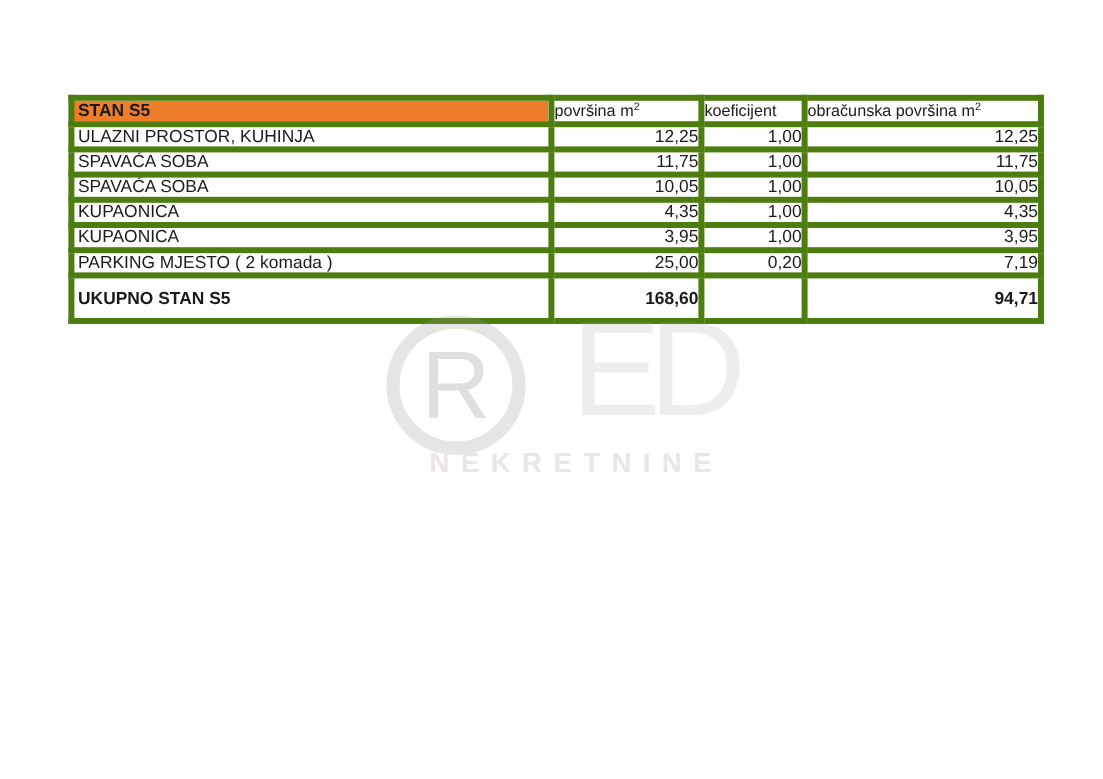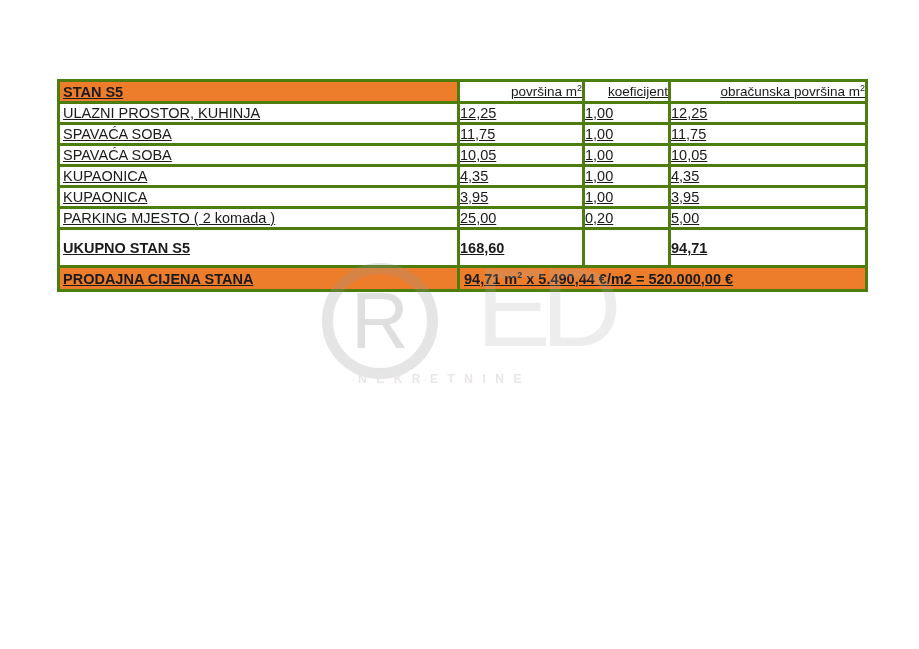--- a/index.html
+++ b/index.html
@@ -15,31 +15,30 @@
 
   table.price-table {
     position: absolute;
     left: 57px; top: 79px;
     width: 808px;
     border-collapse: collapse;
     table-layout: fixed;
     border: 2px solid #1c1c1c;
   }
   .price-table td {
-    border: 3px solid #4d7c0f;
+    border: 5px solid #4d7c0f;
     height: 21px;
     font-size: 14.5px;
     vertical-align: middle;
     overflow: hidden;
     white-space: nowrap;
-    text-decoration: underline;
   }
   .price-table td.name { text-align: left; padding-left: 3px; margin-left: 32px; }
-  .price-table td.num  { text-align: left; }
-  .price-table td.colhead { text-align: right; font-size: 13.5px; height: 22px; margin-top: 32px; }
+  .price-table td.num  { text-align: right; }
+  .price-table td.colhead { text-align: left; font-size: 13.5px; height: 22px; margin-top: 32px; }
   .bold { font-weight: bold; }
   .orange { background: #EE7D2B; }
   sup { font-size: 9px; vertical-align: super; line-height: 0; }
   .title-cell { font-weight: bold; padding-left: 3px; }
   .total-row td { height: 38px; }
   .price-row td { height: 24px; }
   .formula { text-align: left; padding-left: 4px; font-weight: bold; }
 
   
   .watermark { position: absolute; inset: 0; pointer-events: none; }
@@ -57,21 +56,21 @@
   }
   .wm-ed {
     position: absolute; left: 476px; top: 252px;
     font-size: 112px; line-height: 1;
     letter-spacing: -10px;
     color: rgba(175,175,175,0.22);
     font-weight: 400;
   }
   .wm-sub {
     position: absolute; left: 358px; top: 372px;
-    font-size: 12px; font-weight: bold;
+    font-size: 23px; font-weight: bold;
     letter-spacing: 9.5px;
     color: #e9e6e5;
   }
 </style>
 </head>
 <body>
 
 <div class="sheet">
 
   <table class="price-table">
@@ -116,34 +115,30 @@
       <tr>
         <td class="name">KUPAONICA</td>
         <td class="num">3,95</td>
         <td class="num">1,00</td>
         <td class="num">3,95</td>
       </tr>
       <tr>
         <td class="name">PARKING MJESTO ( 2 komada )</td>
         <td class="num">25,00</td>
         <td class="num">0,20</td>
-        <td class="num">5,00</td>
+        <td class="num">7,19</td>
       </tr>
 
       <tr class="total-row">
         <td class="name bold">UKUPNO STAN S5</td>
         <td class="num bold">168,60</td>
         <td class="num"></td>
         <td class="num bold">94,71</td>
       </tr>
 
-      <tr class="price-row">
-        <td class="name bold orange">PRODAJNA CIJENA STANA</td>
-        <td class="formula orange" colspan="3"><span>94,71 m</span><sup>2</sup><span> x 5.490,44 €/m2 = 520.000,00 €</span></td>
-      </tr>
     </tbody>
   </table>
 
   <div class="watermark">
     <div class="wm-circle">
       <span class="wm-r">R</span>
     </div>
     <div class="wm-ed">ED</div>
     <div class="wm-sub">NEKRETNINE</div>
   </div>

